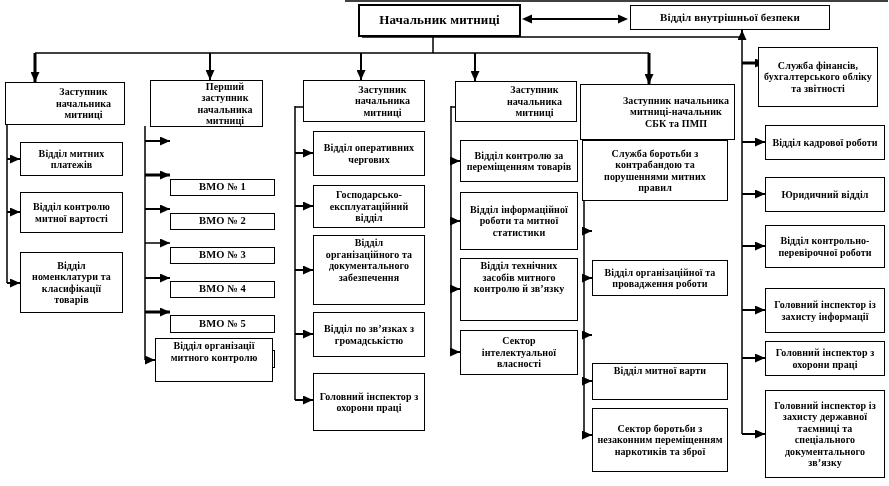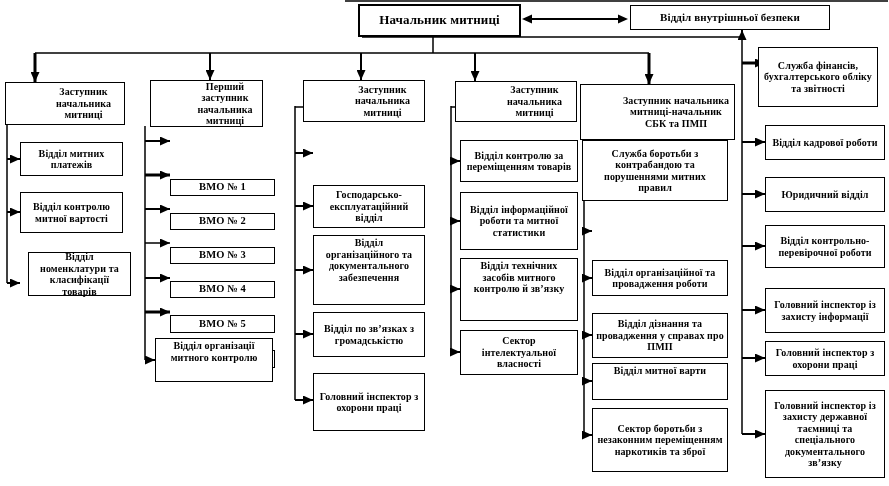--- a/index.html
+++ b/index.html
@@ -119,43 +119,43 @@
   <div class="node mid" style="left:630px;top:5px;width:200px;height:25px">Відділ внутрішньої безпеки</div>
 
   <div class="node hdr" style="left:5px;top:82px;width:120px;height:43px">Заступник начальника митниці</div>
   <div class="node hdr" style="left:150px;top:80px;width:113px;height:47px">Перший заступник начальника митниці</div>
   <div class="node hdr" style="left:303px;top:80px;width:122px;height:42px">Заступник начальника митниці</div>
   <div class="node hdr" style="left:455px;top:81px;width:122px;height:41px">Заступник начальника митниці</div>
   <div class="node hdr" style="left:580px;top:84px;width:155px;height:56px">Заступник начальника митниці-начальник СБК та ПМП</div>
 
   <div class="node" style="left:20px;top:142px;width:103px;height:34px">Відділ митних платежів</div>
   <div class="node" style="left:20px;top:192px;width:103px;height:41px">Відділ контролю митної вартості</div>
-  <div class="node" style="left:28px;top:252px;width:103px;height:44px">Відділ номенклатури та класифікації товарів</div>
+  <div class="node" style="left:20px;top:252px;width:103px;height:61px">Відділ номенклатури та класифікації товарів</div>
 
   <div class="node vmo" style="left:170px;top:133px;width:105px;height:17px">ВМО № 1</div>
   <div class="node vmo" style="left:170px;top:167px;width:105px;height:17px">ВМО № 2</div>
   <div class="node vmo" style="left:170px;top:201px;width:105px;height:17px">ВМО № 3</div>
   <div class="node vmo" style="left:170px;top:235px;width:105px;height:17px">ВМО № 4</div>
   <div class="node vmo" style="left:170px;top:269px;width:105px;height:18px">ВМО № 5</div>
   <div class="node vmo" style="left:170px;top:304px;width:105px;height:18px">ВМО № 2</div>
   <div class="node top" style="left:155px;top:338px;width:118px;height:44px">Відділ організації митного контролю</div>
 
+  <div class="node" style="left:313px;top:131px;width:112px;height:45px">Відділ оперативних чергових</div>
   <div class="node" style="left:313px;top:185px;width:112px;height:43px">Господарсько-експлуатаційний відділ</div>
   <div class="node top" style="left:313px;top:235px;width:112px;height:70px">Відділ організаційного та документального забезпечення</div>
   <div class="node" style="left:313px;top:312px;width:112px;height:45px">Відділ по зв’язках з громадськістю</div>
   <div class="node" style="left:313px;top:373px;width:112px;height:58px">Головний інспектор з охорони праці</div>
 
   <div class="node" style="left:460px;top:140px;width:118px;height:42px">Відділ контролю за переміщенням товарів</div>
   <div class="node" style="left:460px;top:192px;width:118px;height:58px">Відділ інформаційної роботи та митної статистики</div>
   <div class="node top" style="left:460px;top:258px;width:118px;height:63px">Відділ технічних засобів митного контролю й зв’язку</div>
   <div class="node" style="left:460px;top:330px;width:118px;height:45px">Сектор інтелектуальної власності</div>
 
   <div class="node" style="left:582px;top:140px;width:146px;height:61px">Служба боротьби з контрабандою та порушеннями митних правил</div>
   <div class="node" style="left:592px;top:260px;width:136px;height:36px">Відділ організаційної та провадження роботи</div>
-  <div class="node" style="left:592px;top:313px;width:136px;height:45px">Відділ дізнання та провадження у справах про ПМП</div>
   <div class="node top" style="left:592px;top:363px;width:136px;height:37px">Відділ митної варти</div>
   <div class="node" style="left:592px;top:408px;width:136px;height:64px">Сектор боротьби з незаконним переміщенням наркотиків та зброї</div>
 
   <div class="node" style="left:758px;top:47px;width:120px;height:60px">Служба фінансів, бухгалтерського обліку та звітності</div>
   <div class="node" style="left:765px;top:125px;width:120px;height:35px">Відділ кадрової роботи</div>
   <div class="node" style="left:765px;top:177px;width:120px;height:35px">Юридичний відділ</div>
   <div class="node" style="left:765px;top:225px;width:120px;height:43px">Відділ контрольно-перевірочної роботи</div>
   <div class="node" style="left:765px;top:288px;width:120px;height:45px">Головний інспектор із захисту інформації</div>
   <div class="node" style="left:765px;top:341px;width:120px;height:35px">Головний інспектор з охорони праці</div>
   <div class="node" style="left:765px;top:390px;width:120px;height:88px">Головний інспектор із захисту державної таємниці та спеціального документального зв’язку</div>

